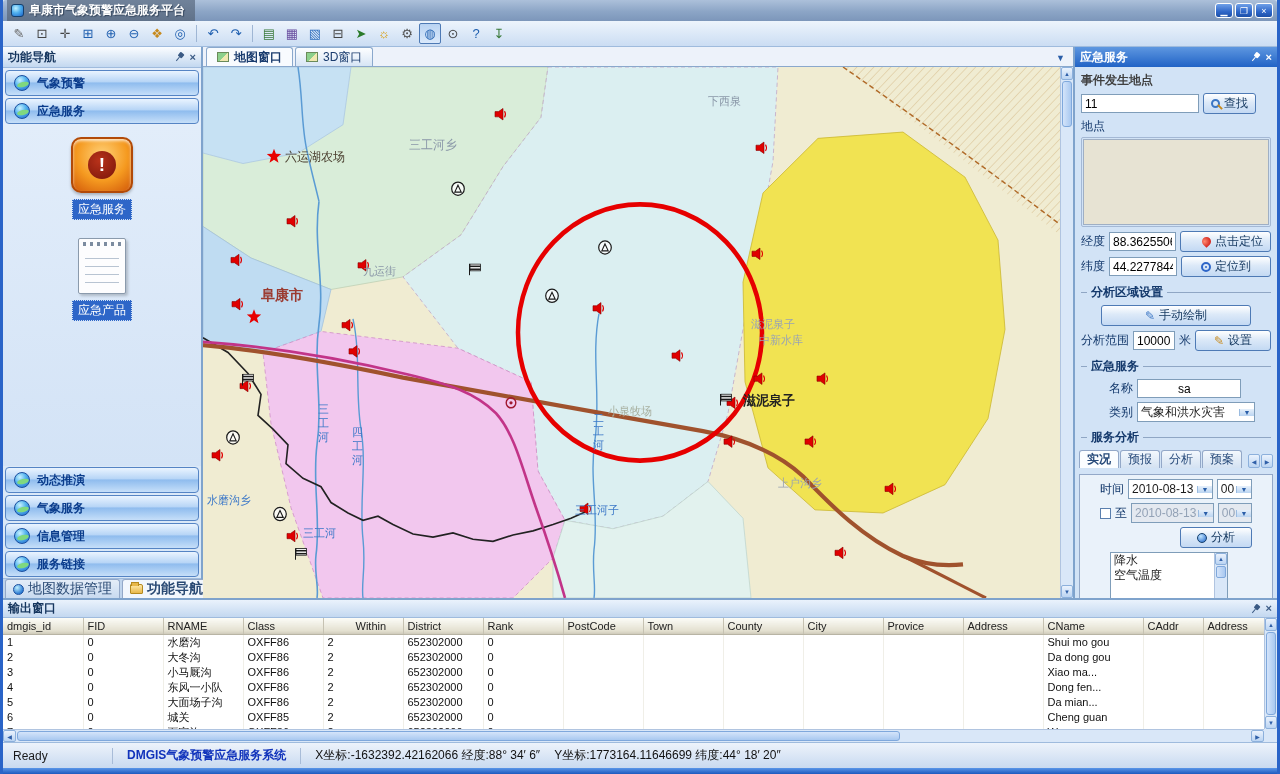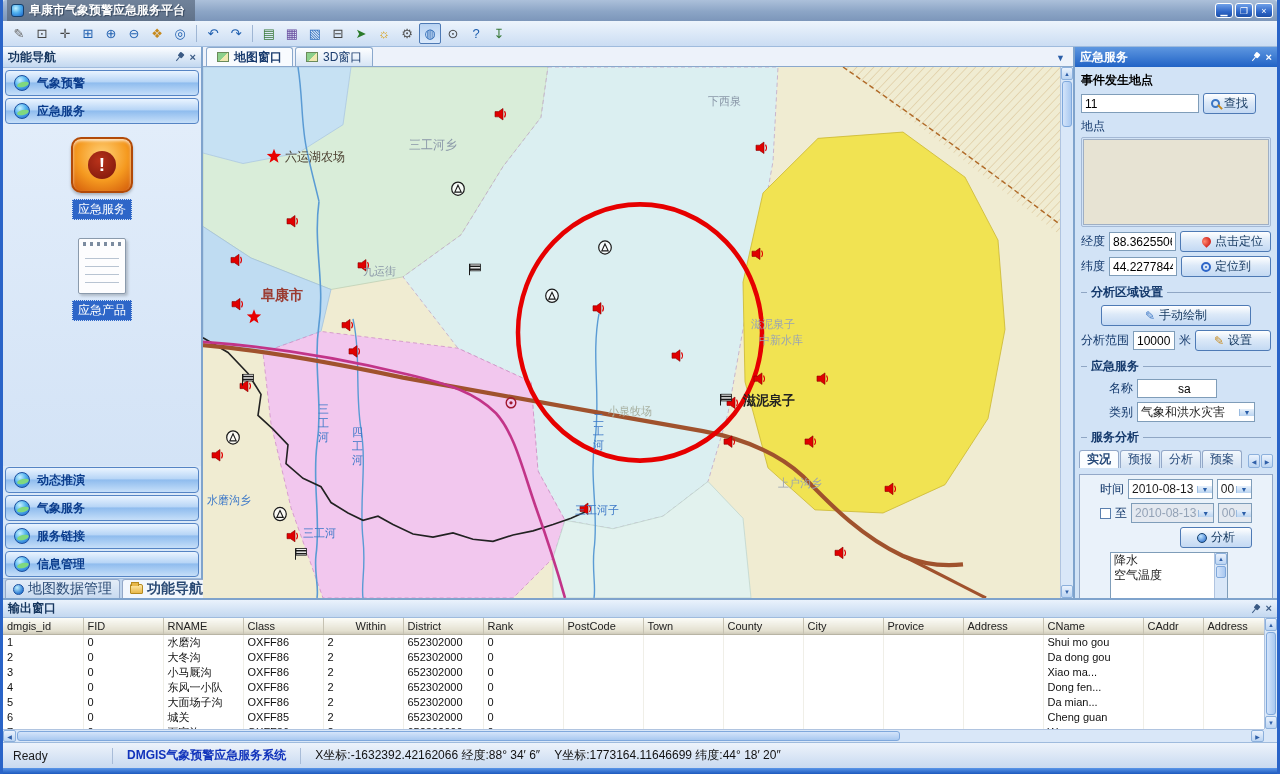--- a/index.html
+++ b/index.html
@@ -118,21 +118,21 @@
   .sb-track { flex:1; }
   .sb-corner { position:absolute; right:0; bottom:0; width:13px; height:13px; background:#D9E7F8; }
 
   
   .right-panel { width:204px; flex:0 0 204px; background:#D2E3F6; border-left:2px solid #7FA3CC;
                  display:flex; flex-direction:column; overflow:hidden; }
   .rp-header { height:20px; flex:0 0 20px; background:linear-gradient(180deg,#5E97E0,#2163C6);
                color:#fff; font-weight:bold; display:flex; align-items:center; padding:0 5px; }
   .rp-header .hdr-icons { margin-left:auto; display:flex; gap:6px; align-items:center; color:#fff; }
   .rp-header .pin { color:#fff; }
-  .rp-section-title { font-weight:bold; color:#000000; margin:5px 6px 0; }
+  .rp-section-title { font-weight:bold; color:#404040; margin:5px 6px 0; }
   .rp-row { display:flex; align-items:center; gap:4px; margin:4px 6px 0; }
   .rp-label { color:#13386B; white-space:nowrap; }
   .xp-input { height:19px; border:1px solid #7F9DB9; background:#fff; font-size:12px; padding:0 3px;
               font-family:inherit; min-width:0; }
   .xp-btn { display:inline-flex; align-items:center; justify-content:center; gap:4px; height:21px;
             border:1px solid #4E7AB5; border-radius:3px; padding:0 7px; color:#12365E; font-size:12px;
             background:linear-gradient(180deg,#FFFFFF 0%,#DCE9F8 45%,#C3D9F3 100%); white-space:nowrap; }
   .icon-mag { width:9px; height:9px; border:2px solid #3B76C4; border-radius:50%; position:relative; flex:0 0 9px; }
   .icon-mag::after { content:""; position:absolute; width:6px; height:2px; background:#C78A1E;
                      transform:rotate(45deg); right:-5px; bottom:-2px; }
@@ -281,25 +281,25 @@
           <div class="nav-btn">
             <span class="globe"></span>
             <span>动态推演</span>
           </div>
           <div class="nav-btn">
             <span class="globe"></span>
             <span>气象服务</span>
           </div>
           <div class="nav-btn">
             <span class="globe"></span>
-            <span>服务链接</span>
+            <span>信息管理</span>
           </div>
           <div class="nav-btn">
             <span class="globe"></span>
-            <span>信息管理</span>
+            <span>服务链接</span>
           </div>
         </div>
       <div class="lp-tabs">
           <div class="lp-tab">
             <span class="mini-globe"></span>
             <span>地图数据管理</span>
           </div>
           <div class="lp-tab active">
             <span class="mini-folder"></span>
             <span>功能导航</span>
@@ -490,21 +490,21 @@
         <span class="rp-label">米</span>
         <button class="xp-btn" style="flex:1;">
           <span class="icon-pencil y">✎</span>
           <span>设置</span>
         </button>
       </div>
 
       <div class="rp-group">应急服务</div>
       <div class="rp-row">
         <span class="rp-label" style="width:52px;text-align:right;">名称</span>
-        <input class="xp-input" style="width: 80px; padding-left: 40px;" value="sa">
+        <input class="xp-input" style="width: 104px; padding-left: 40px;" value="sa">
       </div>
       <div class="rp-row">
         <span class="rp-label" style="width:52px;text-align:right;">类别</span>
         <div class="xp-combo" style="width:118px;">
           <span class="val">气象和洪水灾害</span>
           <span class="combo-arrow">▼</span>
         </div>
       </div>
 
       <div class="rp-group">服务分析</div>

